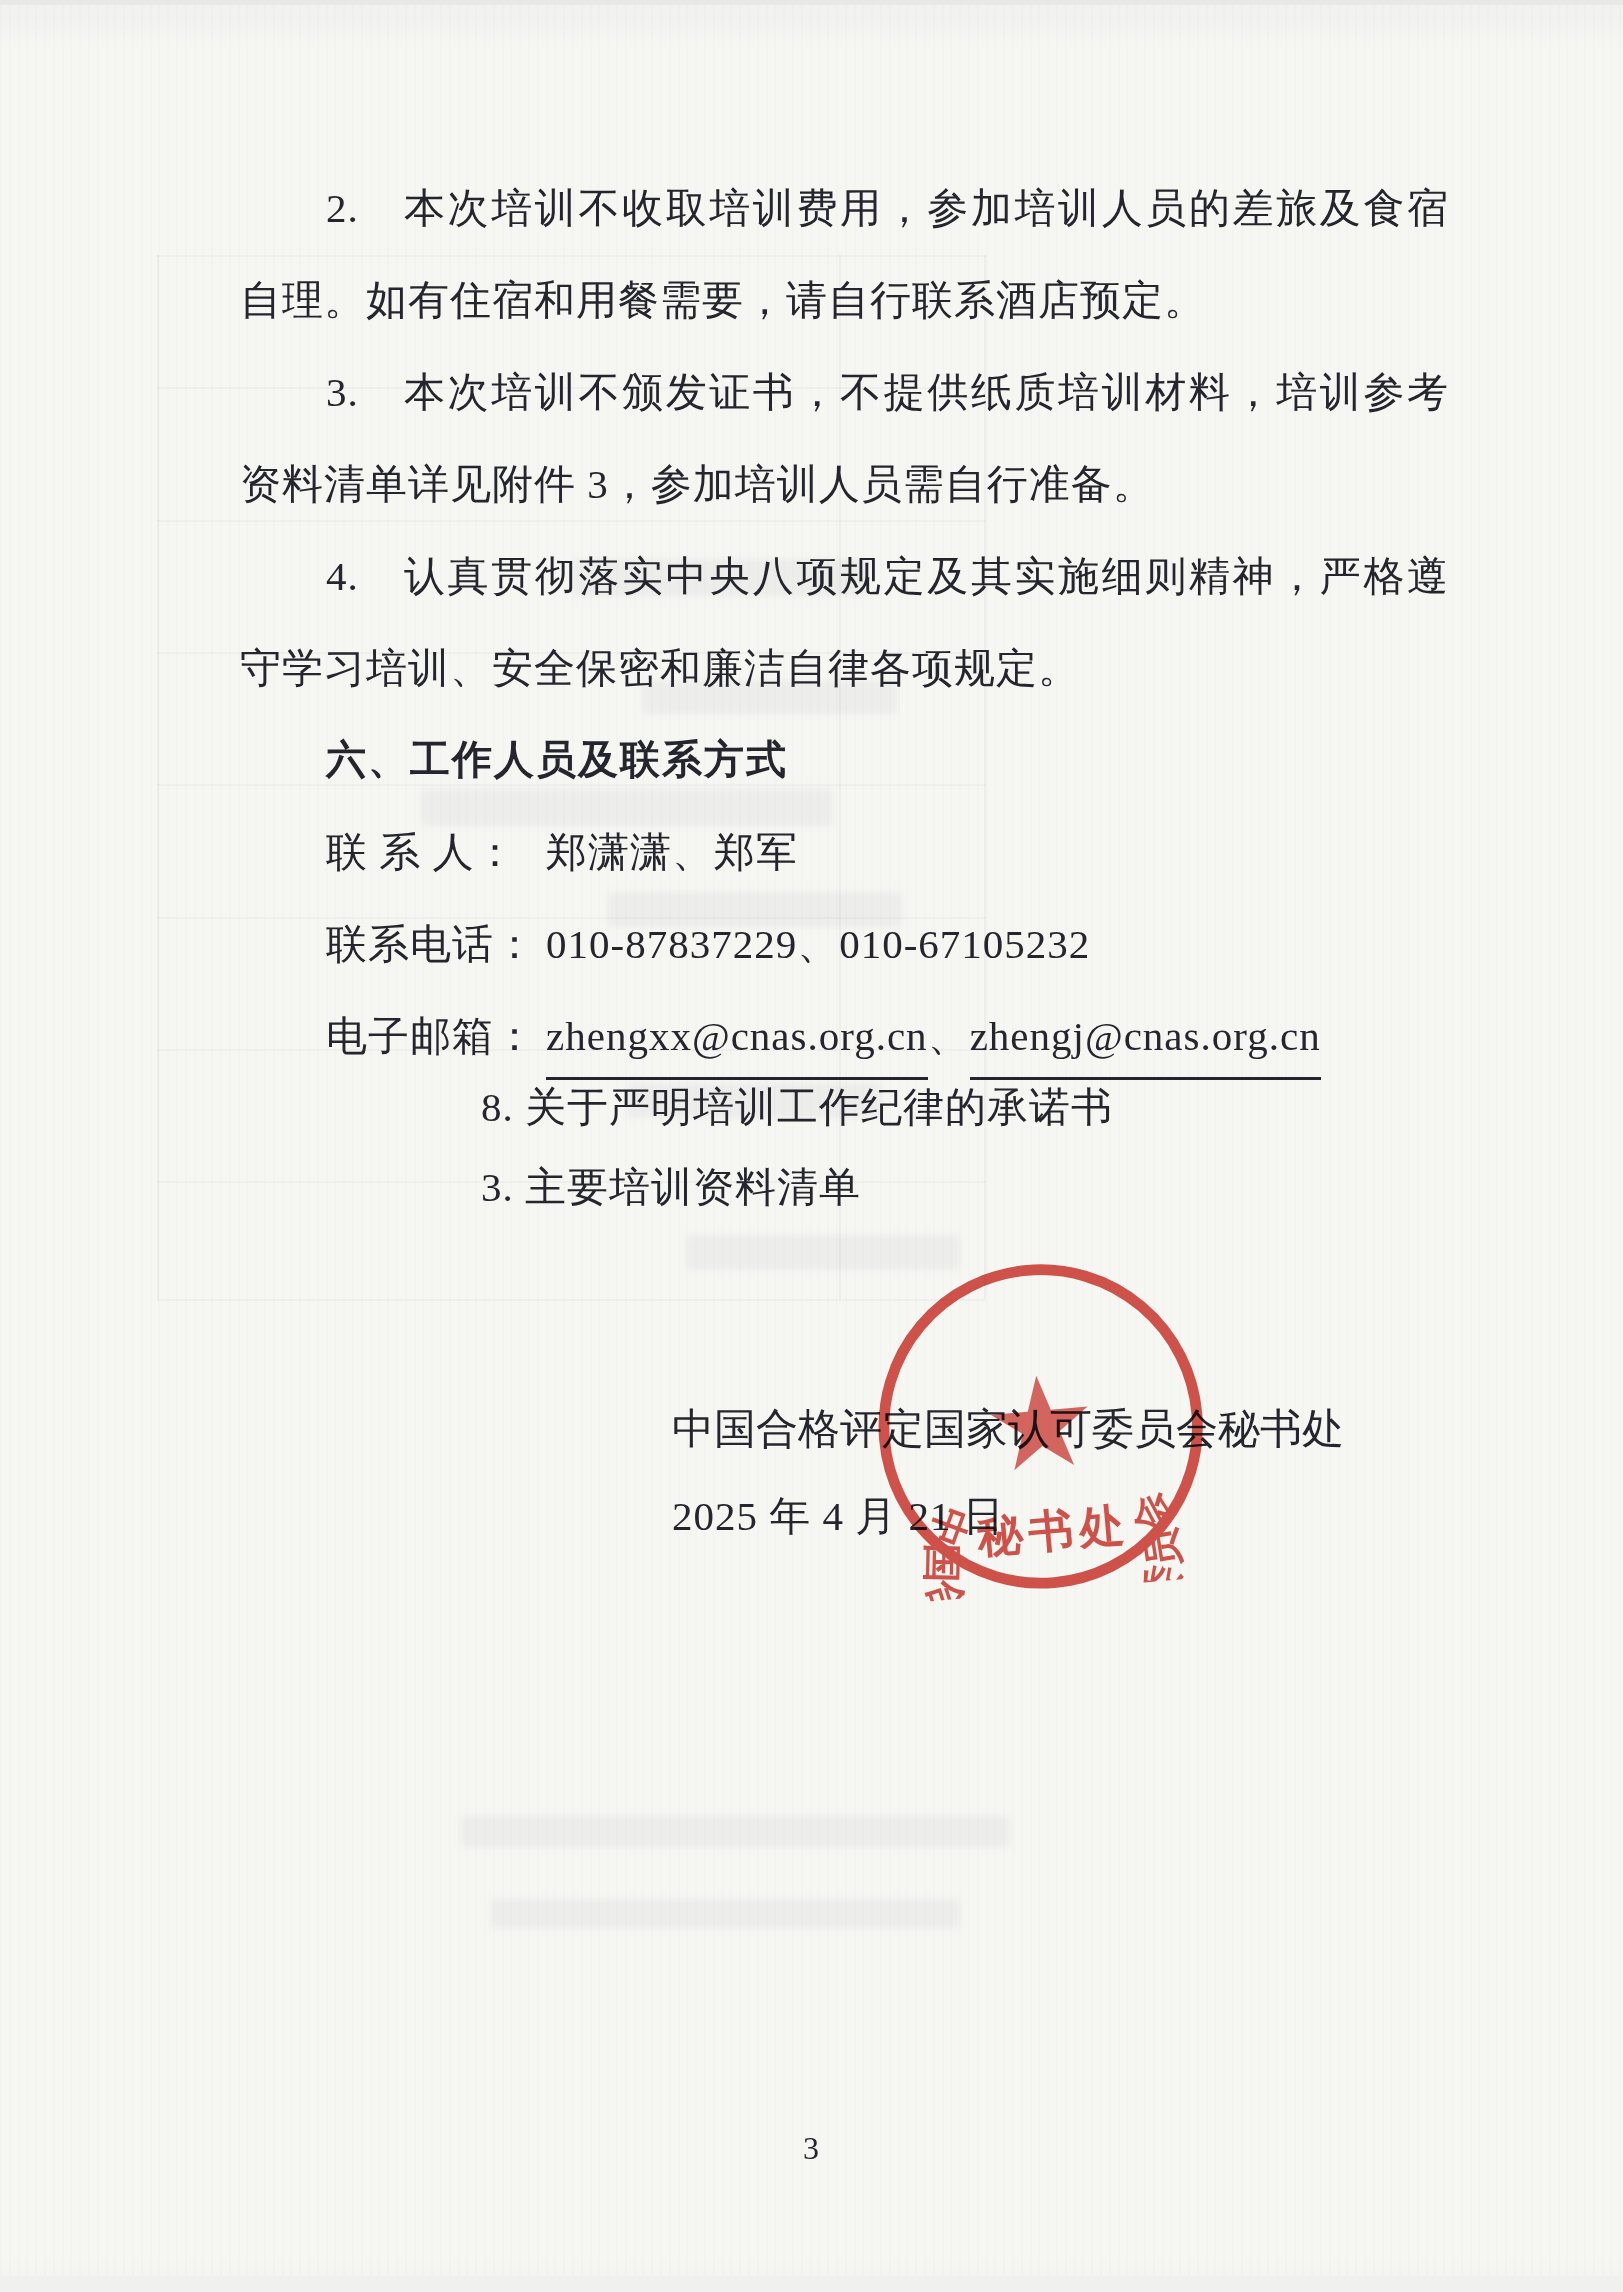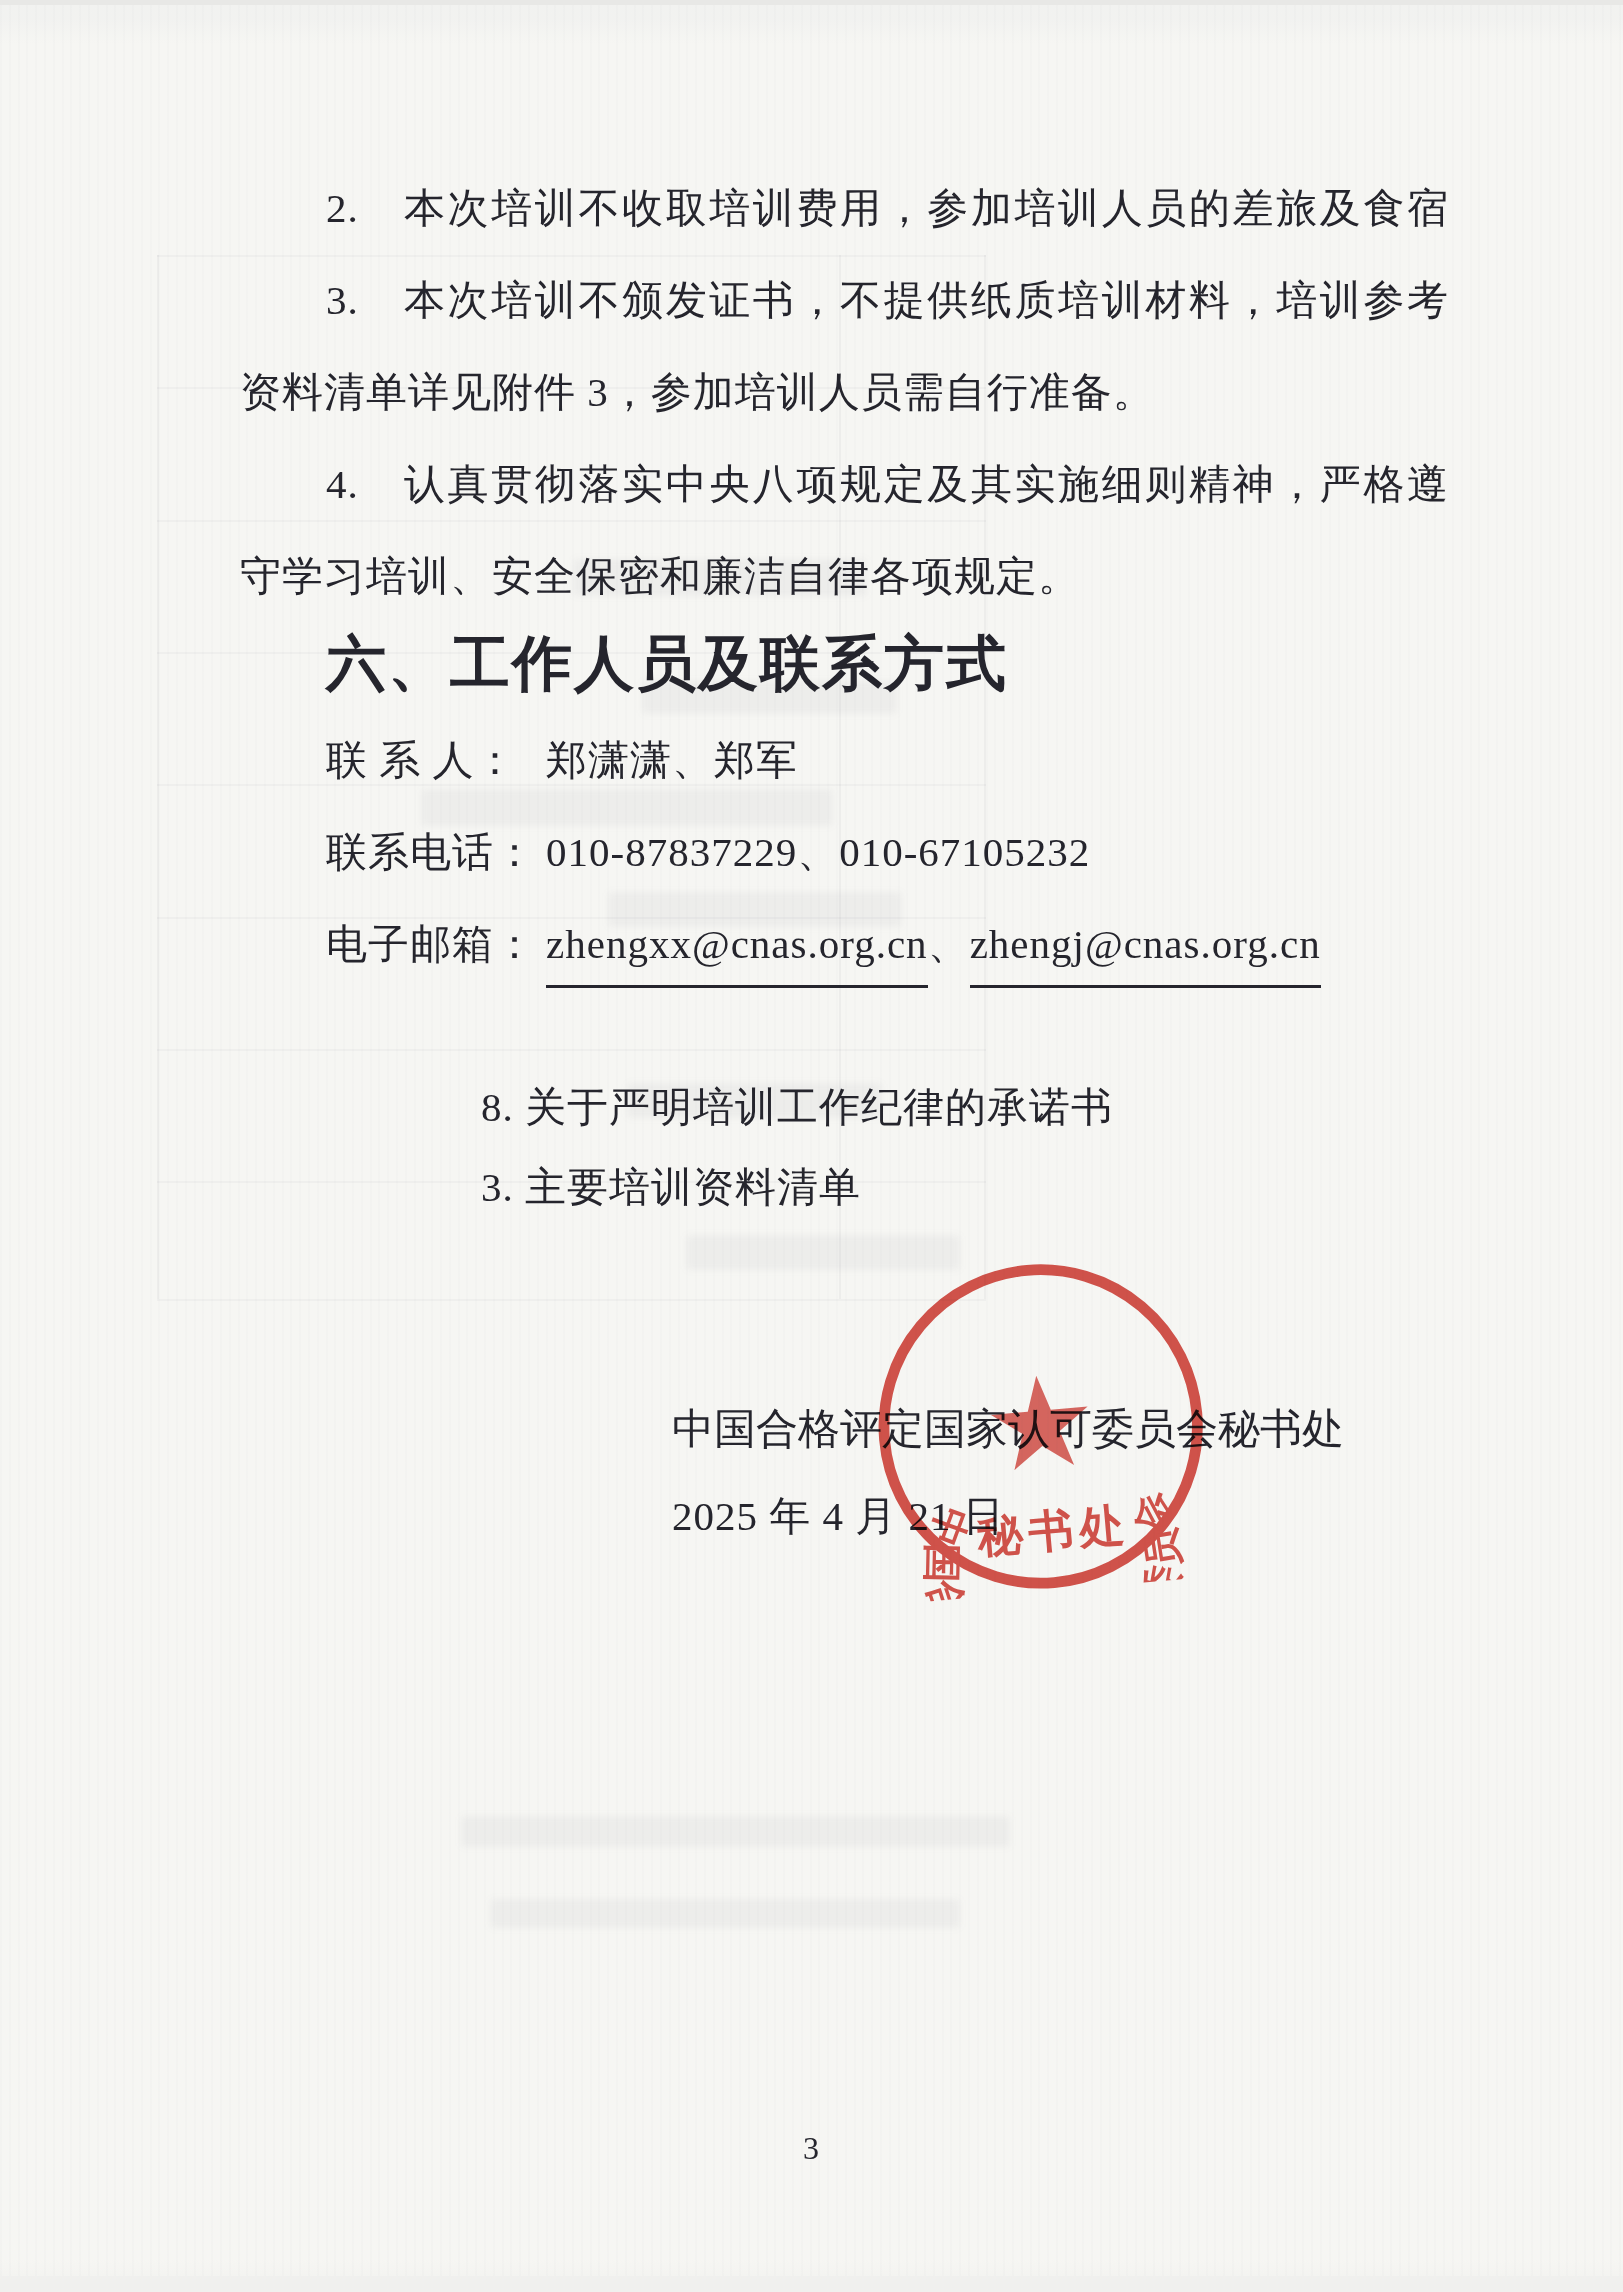--- a/index.html
+++ b/index.html
@@ -34,22 +34,22 @@
   
   .doc-body{
     position:absolute; left:240px; top:157px; width:1209px;
     font-size:41px; line-height:92px; letter-spacing:1px;
     text-align:left; white-space:nowrap;
   }
   .doc-body .line{ white-space:normal; }
   .doc-body .line.full{ text-align:justify; text-align-last:justify; }
   .doc-body .line.indent{ padding-left:86px; }
   .heading-line{
-    font-family:Liberation Mono, monospace;
-    font-weight:700; font-size:60px; letter-spacing:2px;
+    font-family:Liberation Serif, serif;
+    font-weight:700; font-size:40px; letter-spacing:2px;
   }
   .contact-label{ display:inline-block; width:220px; }
   .email{
     color:inherit; text-decoration:none;
     border-bottom:3.9px solid #25252d; padding-bottom:18px;
   }
 
   
   .attachments{
     position:absolute; left:319px; top:1062px;
@@ -109,20 +109,21 @@
   <div class="ghost ghost-smudge" style="left:642px; top:676px; width:255px; height:33px;"></div>
   <div class="ghost ghost-smudge" style="left:421px; top:784px; width:412px; height:37px;"></div>
   <div class="ghost ghost-smudge" style="left:608px; top:887px; width:294px; height:35px;"></div>
   <div class="ghost ghost-smudge" style="left:627px; top:1078px; width:255px; height:35px;"></div>
   <div class="ghost ghost-smudge" style="left:686px; top:1230px; width:274px; height:35px;"></div>
   <div class="ghost ghost-smudge" style="left:461px; top:1811px; width:549px; height:31px;"></div>
   <div class="ghost ghost-smudge" style="left:490px; top:1894px; width:470px; height:29px;"></div>
 
   <div class="doc-body">
     <div class="line full indent">2.　本次培训不收取培训费用，参加培训人员的差旅及食宿</div>
+    <div class="line">自理。如有住宿和用餐需要，请自行联系酒店预定。</div>
     <div class="line full indent">3.　本次培训不颁发证书，不提供纸质培训材料，培训参考</div>
     <div class="line">资料清单详见附件 3，参加培训人员需自行准备。</div>
     <div class="line full indent">4.　认真贯彻落实中央八项规定及其实施细则精神，严格遵</div>
     <div class="line">守学习培训、安全保密和廉洁自律各项规定。</div>
     <div class="line indent heading-line">六、工作人员及联系方式</div>
     <div class="line indent"><span class="contact-label">联 系 人：</span><span>郑潇潇、郑军</span></div>
     <div class="line indent"><span class="contact-label">联系电话：</span><span>010-87837229、010-67105232</span></div>
     <div class="line indent"><span class="contact-label">电子邮箱：</span><a class="email">zhengxx@cnas.org.cn</a><span>、</span><a class="email">zhengj@cnas.org.cn</a></div>
   </div>
 

